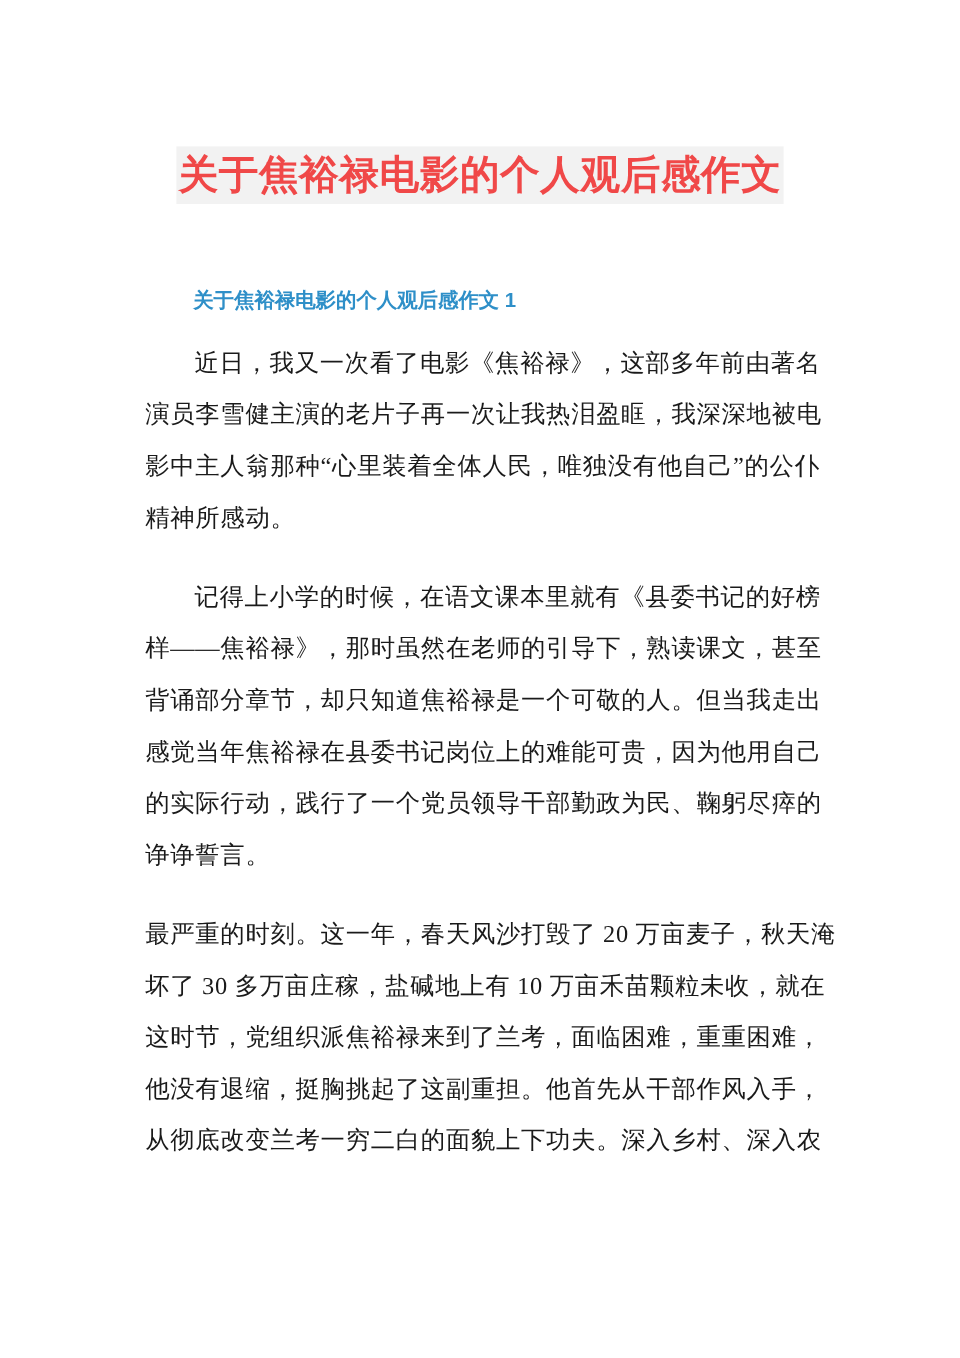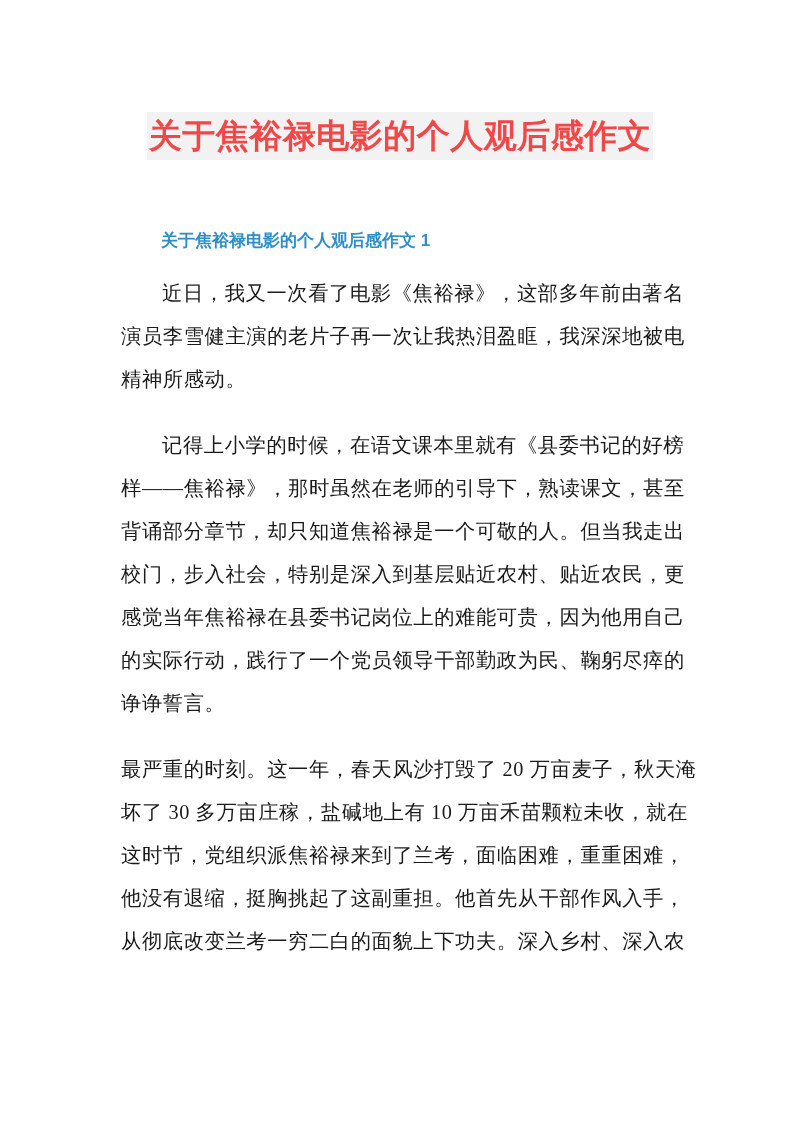--- a/index.html
+++ b/index.html
@@ -1,18 +1,18 @@
 <!DOCTYPE html>
 <html><head>
 <meta charset="utf-8">
 <style>
   html, body { margin: 0; padding: 0; background: #ffffff; }
   body { width: 800px; height: 1132px; position: relative; overflow: hidden;
          font-family: "DejaVu Serif", "Liberation Serif", serif; color: #1a1a1a; }
-  .page { position: absolute; left: 0; top: 8px; width: 800px; height: 896px; background: #fff; }
+  .page { position: absolute; left: 0; top: 18px; width: 800px; height: 896px; background: #fff; }
   .title-wrap { position: absolute; left: 0; top: 104px; width: 800px; text-align: center; }
   .title { display: inline-block; background: #f2f2f2; color: #f04848;
            font-family: "DejaVu Sans", "Liberation Sans", sans-serif; font-weight: bold;
            font-size: 33px; line-height: 48px; padding: 0 2px; letter-spacing: 0.5px; }
   .subtitle { position: absolute; left: 161px; top: 219px; color: #2e8fc8;
               font-family: Liberation Sans, sans-serif; font-weight: bold;
               font-size: 17px; line-height: 28px; }
   .body { position: absolute; left: 121px; top: 264px; width: 562px; }
   .para { margin: 0 0 23px 0; font-size: 20.3px; line-height: 43px; text-indent: 2em;
           text-align: justify; letter-spacing: 0.6px; }
@@ -26,27 +26,27 @@
   <div class="title-wrap">
     <span class="title">关于焦裕禄电影的个人观后感作文</span>
   </div>
 
   <div class="subtitle">关于焦裕禄电影的个人观后感作文 1</div>
 
   <div class="body">
     <p class="para">
       <span class="line first">近日，我又一次看了电影《焦裕禄》，这部多年前由著名</span>
       <span class="line">演员李雪健主演的老片子再一次让我热泪盈眶，我深深地被电</span>
+      <span class="line">影中主人翁那种“心里装着全体人民，唯独没有他自己”的公仆</span>
       <span class="line">精神所感动。</span>
     </p>
     <p class="para">
       <span class="line first">记得上小学的时候，在语文课本里就有《县委书记的好榜</span>
       <span class="line">样——焦裕禄》，那时虽然在老师的引导下，熟读课文，甚至</span>
       <span class="line">背诵部分章节，却只知道焦裕禄是一个可敬的人。但当我走出</span>
-      <span class="line">校门，步入社会，特别是深入到基层贴近农村、贴近农民，更</span>
       <span class="line">感觉当年焦裕禄在县委书记岗位上的难能可贵，因为他用自己</span>
       <span class="line">的实际行动，践行了一个党员领导干部勤政为民、鞠躬尽瘁的</span>
       <span class="line">诤诤誓言。</span>
     </p>
     <p class="para">
       <span class="line">最严重的时刻。这一年，春天风沙打毁了 20 万亩麦子，秋天淹</span>
       <span class="line">坏了 30 多万亩庄稼，盐碱地上有 10 万亩禾苗颗粒未收，就在</span>
       <span class="line">这时节，党组织派焦裕禄来到了兰考，面临困难，重重困难，</span>
       <span class="line">他没有退缩，挺胸挑起了这副重担。他首先从干部作风入手，</span>
       <span class="line">从彻底改变兰考一穷二白的面貌上下功夫。深入乡村、深入农</span>

